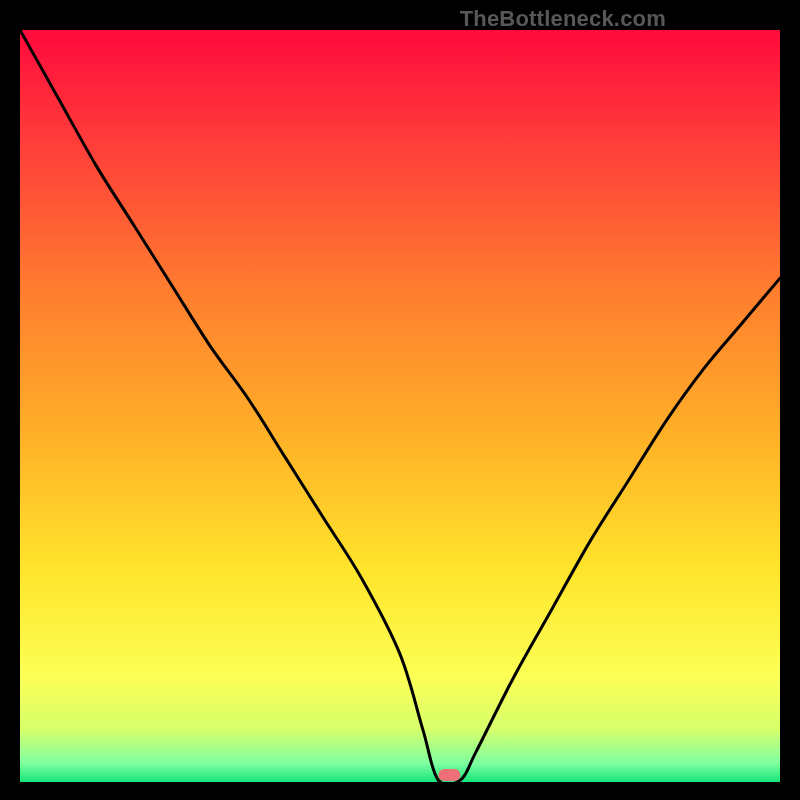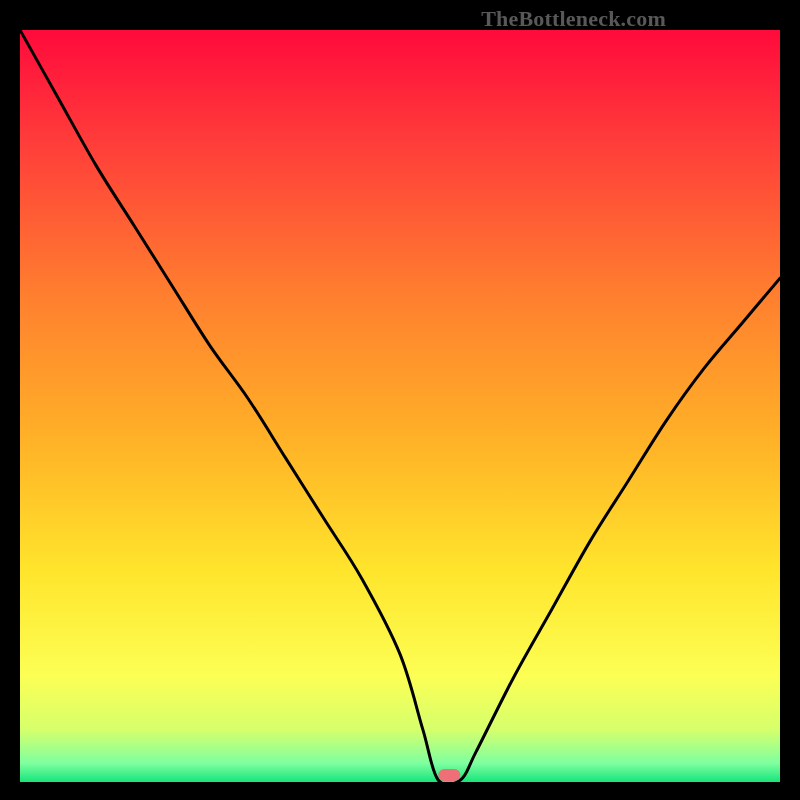--- a/index.html
+++ b/index.html
@@ -9,21 +9,20 @@
     height: 800px;
     background: #000;
     font-family: Arial, Helvetica, sans-serif;
     overflow: hidden;
   }
   .frame {
     position: relative;
     width: 680px;
     height: 800px;
     background: #000;
-    font-family: Liberation Serif, serif;
   }
   .watermark {
     position: absolute;
     top: 6px;
     right: 14px;
     color: #585858;
     font-size: 22px;
     font-weight: 600;
     letter-spacing: 0.2px;
     z-index: 5;

